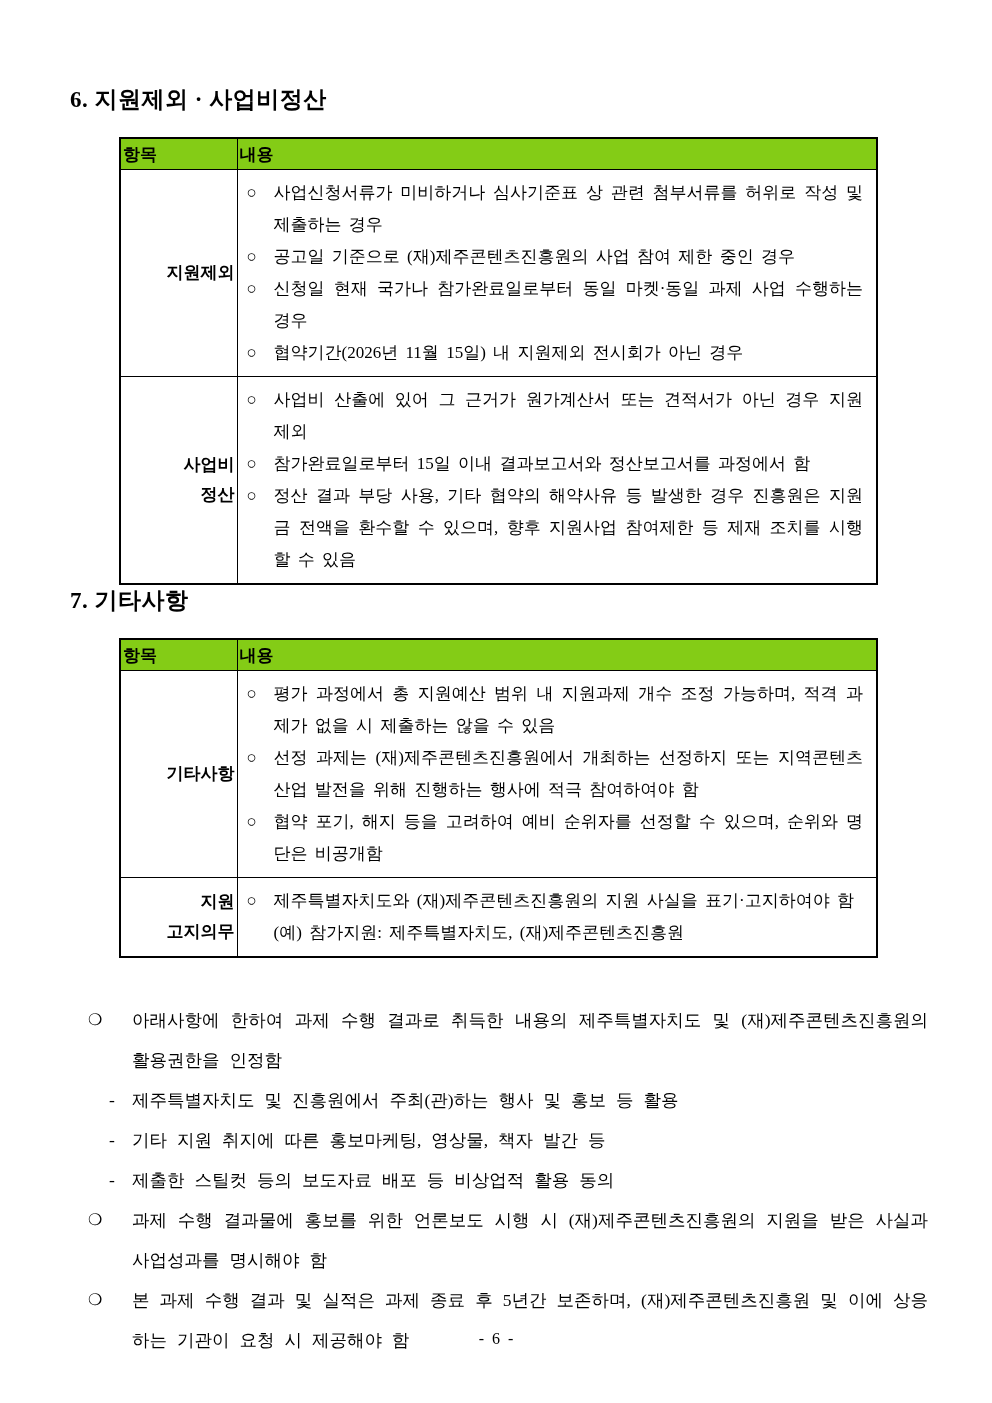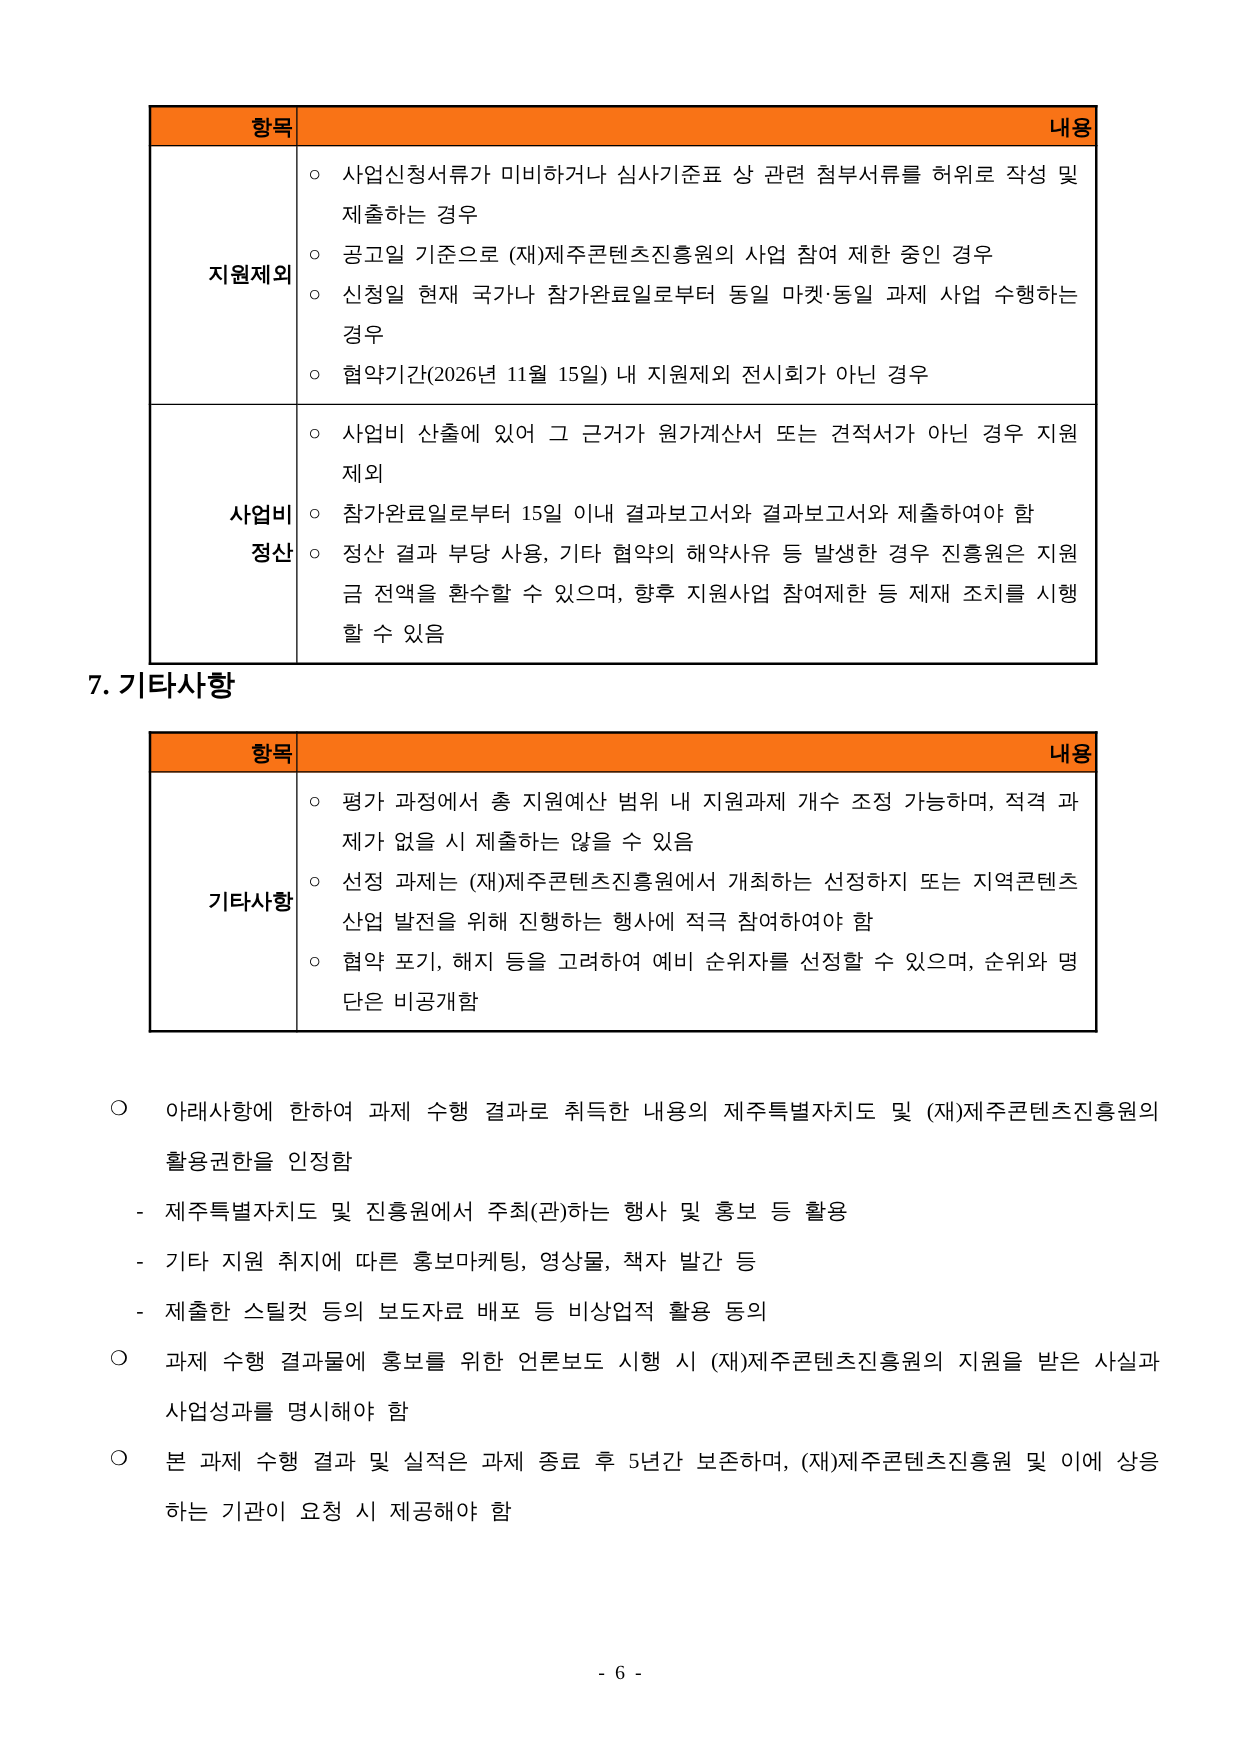--- a/index.html
+++ b/index.html
@@ -17,21 +17,21 @@
   }
   .doc-table {
     border-collapse: collapse; table-layout: fixed;
     width: 759px; margin-left: 49px;
     border: 2px solid #000;
     font-size: 17px;
   }
   .doc-table td { border: 1px solid #000; vertical-align: middle; }
   .doc-table col.c1 { width: 117px; }
   .doc-table td.head {
-    background: #f97316; font-weight: bold; text-align: right;
+    background: #84cc16; font-weight: bold; text-align: left;
     height: 28px; padding: 1px 2px;
   }
   .doc-table td.rowlabel {
     font-weight: bold; text-align: right; white-space: pre-line;
     line-height: 30px; padding: 2px;
   }
   .doc-table td.content { padding: 7px 13px 7px 9px; vertical-align: middle; }
   .li { display: flex; line-height: 32px; }
   .li .marker { flex: 0 0 27px; text-align: left; }
   .li .t {
@@ -48,20 +48,21 @@
   .uselist .li.lvl2 .marker { flex: 0 0 23px; }
   .page-footer {
     position: absolute; left: 0; right: 0; top: 1330px;
     text-align: center; font-size: 16px; word-spacing: 4px;
   }
 </style>
 </head>
 <body>
 
 <div class="sec6">
+  <h2 class="sec-title">6. 지원제외 · 사업비정산</h2>
 
   <table class="doc-table">
     <colgroup>
         <col class="c1">
         <col>
       </colgroup>
     <tbody>
       <tr>
         <td class="head">항목</td>
         <td class="head">내용</td>
@@ -90,21 +91,21 @@
       <tr>
         <td class="rowlabel">사업비
 정산</td>
         <td class="content">
           <div class="li">
             <span class="marker">○</span>
             <span class="t">사업비 산출에 있어 그 근거가 원가계산서 또는 견적서가 아닌 경우 지원 제외</span>
           </div>
           <div class="li">
             <span class="marker">○</span>
-            <span class="t">참가완료일로부터 15일 이내 결과보고서와 결과보고서와 제출하여야 함</span>
+            <span class="t">참가완료일로부터 15일 이내 결과보고서와 정산보고서를 과정에서 함</span>
           </div>
           <div class="li">
             <span class="marker">○</span>
             <span class="t">정산 결과 부당 사용, 기타 협약의 해약사유 등 발생한 경우 진흥원은 지원금 전액을 환수할 수 있으며, 향후 지원사업 참여제한 등 제재 조치를 시행할 수 있음</span>
           </div>
         </td>
       </tr>
     </tbody>
   </table>
 </div>
@@ -132,20 +133,34 @@
           <div class="li">
             <span class="marker">○</span>
             <span class="t">선정 과제는 (재)제주콘텐츠진흥원에서 개최하는 선정하지 또는 지역콘텐츠 산업 발전을 위해 진행하는 행사에 적극 참여하여야 함</span>
           </div>
           <div class="li">
             <span class="marker">○</span>
             <span class="t">협약 포기, 해지 등을 고려하여 예비 순위자를 선정할 수 있으며, 순위와 명단은 비공개함</span>
           </div>
         </td>
       </tr>
+      <tr>
+        <td class="rowlabel">지원
+고지의무</td>
+        <td class="content">
+          <div class="li">
+            <span class="marker">○</span>
+            <span class="t">제주특별자치도와 (재)제주콘텐츠진흥원의 지원 사실을 표기·고지하여야 함</span>
+          </div>
+          <div class="li">
+            <span class="marker"></span>
+            <span class="t">(예) 참가지원: 제주특별자치도, (재)제주콘텐츠진흥원</span>
+          </div>
+        </td>
+      </tr>
     </tbody>
   </table>
 </div>
 
 <div class="sec8">
 
   <div class="uselist">
     <div class="li lvl1">
       <span class="marker">❍</span>
       <span class="t">아래사항에 한하여 과제 수행 결과로 취득한 내용의 제주특별자치도 및 (재)제주콘텐츠진흥원의 활용권한을 인정함</span>

